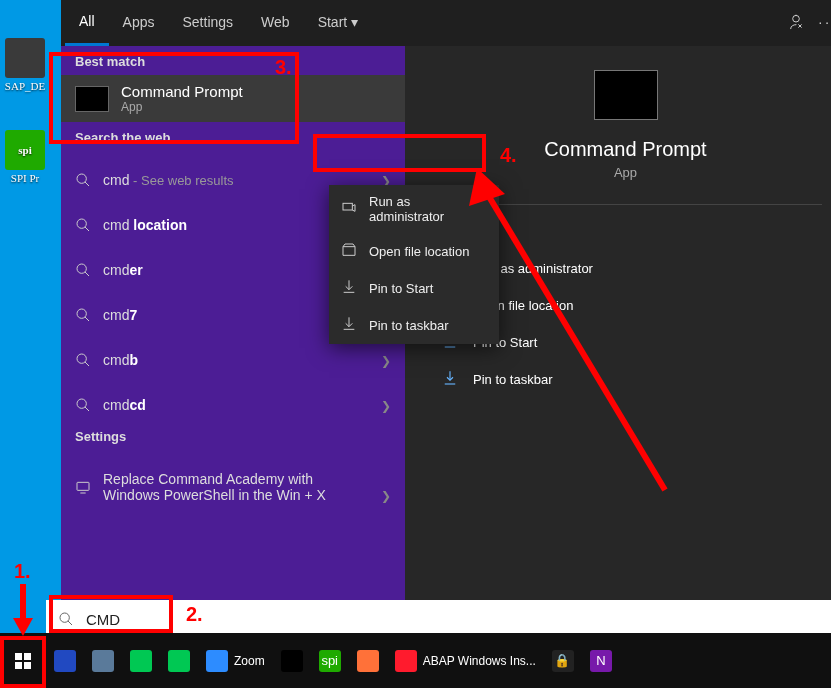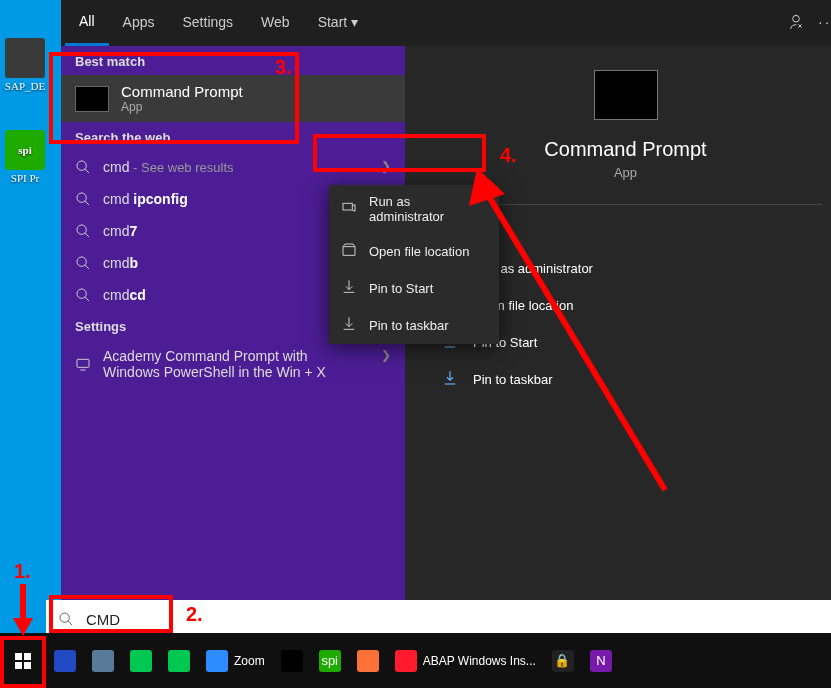--- a/index.html
+++ b/index.html
@@ -12,21 +12,21 @@
   .tab.active{color:#fff;border-bottom:3px solid #0078d4;}
   .tab-icons{position:absolute;right:8px;top:0;height:44px;display:flex;align-items:center;gap:14px;color:#ccc;}
   .body{display:flex;height:594px;}
   .left{width:344px;background:#4c1d95;position:relative;}
   .right{flex:1;background:#272727;}
   .section-head{padding:8px 14px 6px;font-size:13px;color:#ddd;font-weight:600;}
   .best{display:flex;align-items:center;padding:8px 14px;background:#3a3a3a;}
   .best .thumb{width:32px;height:24px;background:#000;border:1px solid #666;margin-right:12px;}
   .best .title{font-size:15px;}
   .best .sub{font-size:12px;color:#aaa;}
-  .row{display:flex;align-items:flex-start;padding:8px 14px;color:#ddd;cursor:pointer;justify-content:space-between;}
+  .row{display:flex;align-items:flex-end;padding:8px 14px;color:#ddd;cursor:pointer;justify-content:space-between;margin-top:13px;}
   .row .lbl{display:flex;align-items:center;gap:12px;}
   .row .chev{color:#888;font-size:12px;}
   b{color:#fff;font-weight:600;}
   .context{position:absolute;left:268px;top:139px;width:170px;background:#2b2b2b;box-shadow:0 4px 20px rgba(0,0,0,.6);z-index:10;}
   .ctx-item{display:flex;align-items:center;gap:12px;padding:9px 12px;font-size:13px;color:#eee;cursor:pointer;}
   .detail{padding:24px;text-align:center;}
   .detail .bigthumb{width:62px;height:48px;background:#000;border:1px solid #777;margin:0 auto 18px;}
   .detail h2{font-weight:400;font-size:20px;margin:0 0 4px;}
   .detail .sub{color:#aaa;font-size:13px;}
   .detail-actions{border-top:1px solid #444;margin-top:24px;padding-top:16px;text-align:left;}
@@ -100,21 +100,31 @@
                 <span><span>cmd</span><b></b><span style="color:#999;font-size:13px;"> - See web results</span></span>
               </div>
               <span class="chev">❯</span>
             </div>
             <div class="row">
               <div class="lbl">
                 <svg class="svgico" viewBox="0 0 24 24">
                   <circle cx="10" cy="10" r="7"></circle>
                   <path d="M21 21l-6-6"></path>
                 </svg>
-                <span><span>cmd </span><b>ipconfig</b><span style=""></span></span>
+                <span><span>cmd </span><b>location</b><span style=""></span></span>
+              </div>
+              <span class="chev">❯</span>
+            </div>
+            <div class="row">
+              <div class="lbl">
+                <svg class="svgico" viewBox="0 0 24 24">
+                  <circle cx="10" cy="10" r="7"></circle>
+                  <path d="M21 21l-6-6"></path>
+                </svg>
+                <span><span>cmd</span><b>er</b><span style=""></span></span>
               </div>
               <span class="chev">❯</span>
             </div>
             <div class="row">
               <div class="lbl">
                 <svg class="svgico" viewBox="0 0 24 24">
                   <circle cx="10" cy="10" r="7"></circle>
                   <path d="M21 21l-6-6"></path>
                 </svg>
                 <span><span>cmd</span><b>7</b><span style=""></span></span>
@@ -143,21 +153,21 @@
             </div>
           </div>
 
         <div class="section-head">Settings</div>
         <div class="row">
           <div class="lbl">
             <svg class="svgico" viewBox="0 0 24 24">
                 <rect x="3" y="5" width="18" height="12" rx="1"></rect>
                 <path d="M8 21h8"></path>
               </svg>
-            <span style="max-width:250px;">Academy Command Prompt with Windows PowerShell in the Win + X</span>
+            <span style="max-width:250px;">Replace Command Academy with Windows PowerShell in the Win + X</span>
           </div>
           <span class="chev">❯</span>
         </div>
 
         <div class="context">
           <div id="ctxitems">
               <div class="ctx-item">
                 <span><svg class="svgico" viewBox="0 0 24 24">
                     <rect x="3" y="5" width="14" height="10"></rect>
                     <path d="M17 9l4-2v10l-4-2"></path>

